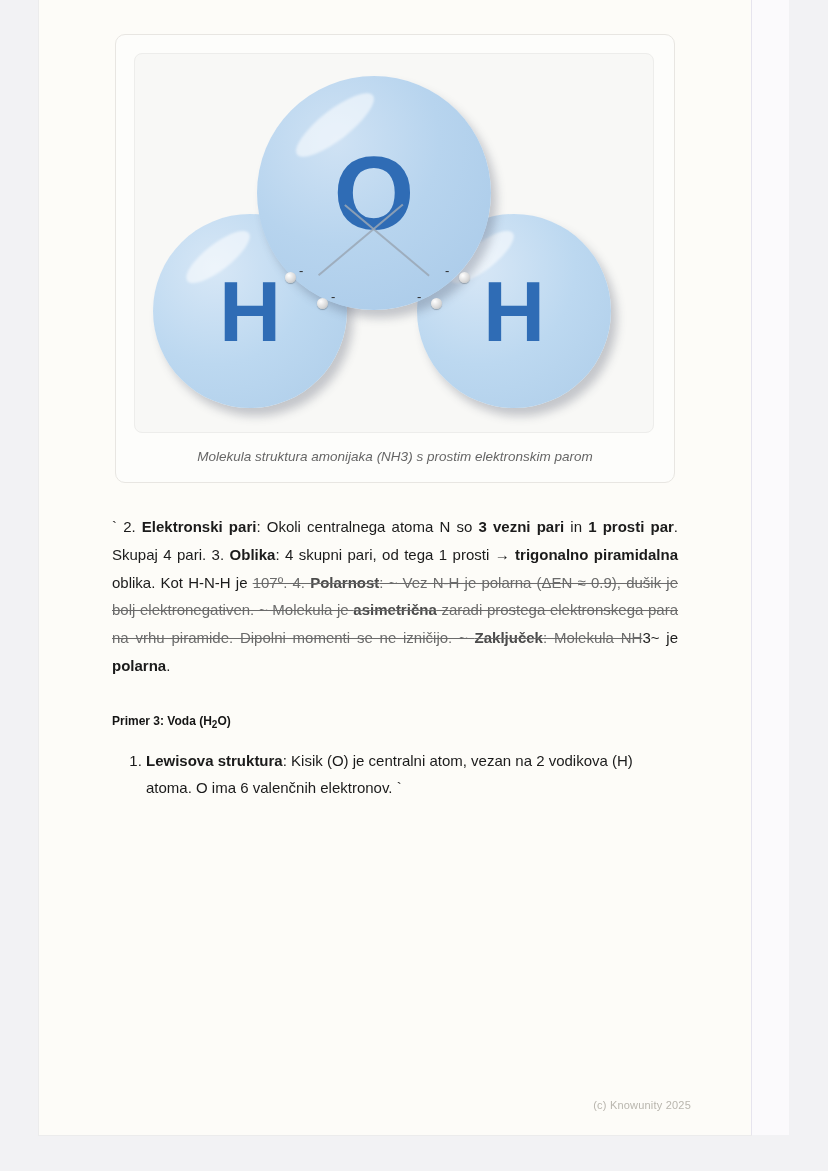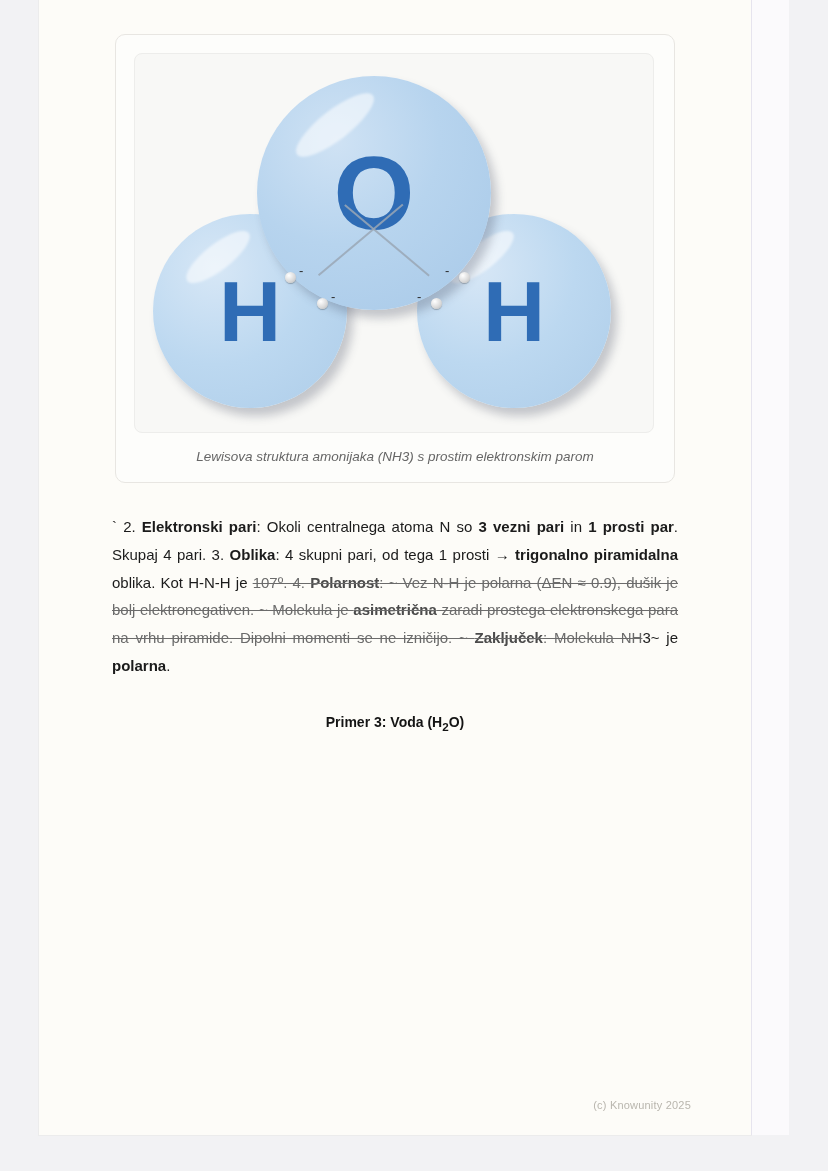--- a/index.html
+++ b/index.html
@@ -142,24 +142,23 @@
   .para {
     text-align: justify;
     margin: 0;
   }
   .para b { font-weight: bold; }
   .strike { text-decoration: line-through; color: #6b6b6b; }
   .strike b { color: #4b4b4b; }
 
   .subhead {
     font-weight: bold;
-    font-size: 14px;
+    font-size: 12px;
     margin: 30px 0 0 0;
     color: #141414;
-    text-align: center;
   }
   ol.steps {
     margin: 14px 0 0 0;
     padding-left: 34px;
     font-size: 15px;
     line-height: 1.75;
   }
   ol.steps li { margin: 0; }
 
   .footer-mark {
@@ -211,28 +210,31 @@
             <div class="e" style="left:14px; top:8px;"></div>
             <div class="minus" style="left:0; top:0;">-</div>
           </div>
           <div class="epair" style="left:282px; top:236px;">
             <div class="e" style="left:14px; top:8px;"></div>
             <div class="minus" style="left:0; top:0;">-</div>
           </div>
 
         </div>
       </div>
-      <div class="figure-caption">Lewisova struktura amonijaka (NH3) s prostim elektronskim parom</div>
+      <div class="figure-caption">Molekula struktura amonijaka (NH3) s prostim elektronskim parom</div>
     </div>
 
     <div class="content">
       <p class="para"><span>` 2. </span><b>Elektronski pari</b><span>: Okoli centralnega atoma N so </span><b>3 vezni pari</b><span> in </span><b>1 prosti par</b><span>. Skupaj 4 pari. 3. </span><b>Oblika</b><span>: 4 skupni pari, od tega 1 prosti → </span><b>trigonalno piramidalna</b><span> oblika. Kot H-N-H je </span><span class="strike">107º. 4. </span><span class="strike"><b>Polarnost</b></span><span class="strike">: ~ Vez N-H je polarna (ΔEN ≈ 0.9), dušik je bolj elektronegativen. ~ Molekula je </span><span class="strike"><b>asimetrična</b></span><span class="strike"> zaradi prostega elektronskega para na vrhu piramide. Dipolni momenti se ne izničijo. ~ </span><span class="strike"><b>Zaključek</b></span><span class="strike">: Molekula NH</span><span>3~ je </span><b>polarna</b><span>.</span></p>
 
       <p class="subhead"><span>Primer 3: Voda (H</span><sub>2</sub><span>O)</span></p>
 
+      <ol class="steps">
+        <li><b>Lewisova struktura</b><span>: Kisik (O) je centralni atom, vezan na 2 vodikova (H) atoma. O ima 6 valenčnih elektronov. `</span></li>
+      </ol>
     </div>
 
   </div>
 
   <div class="footer-mark">(c) Knowunity 2025</div>
 </div>
 
 <div class="right-rail"></div>
 
 </body></html>

